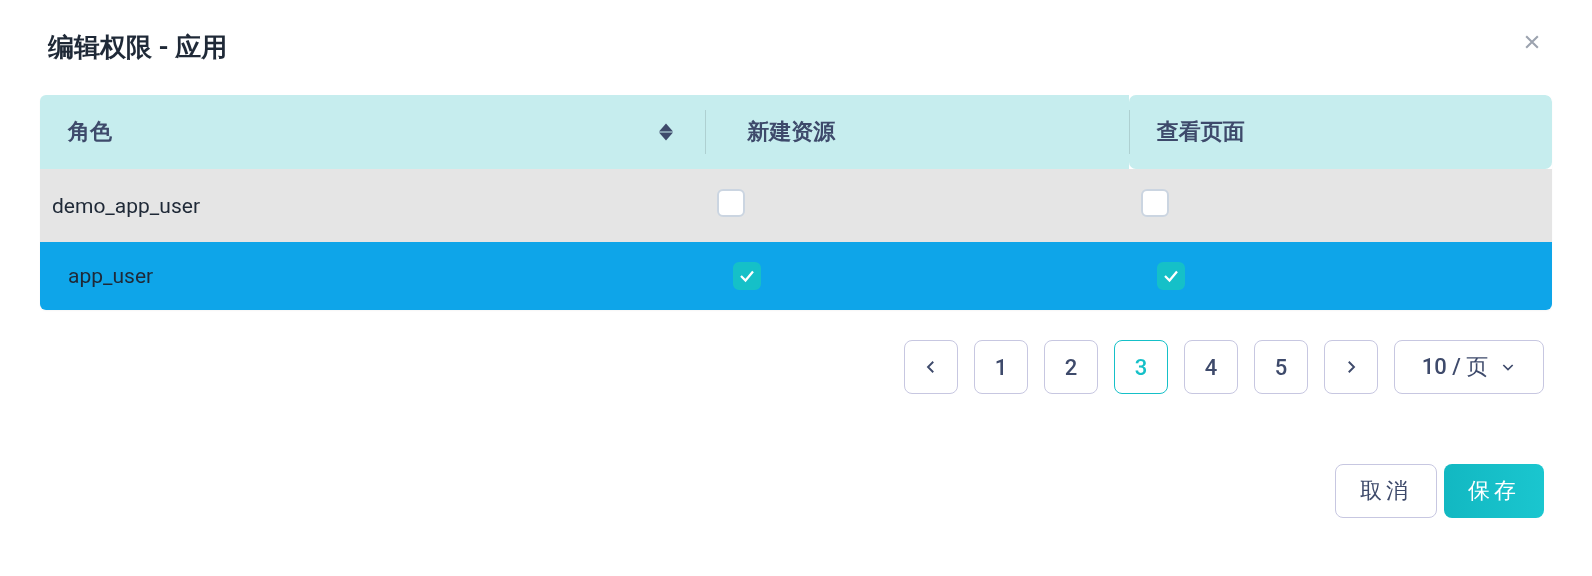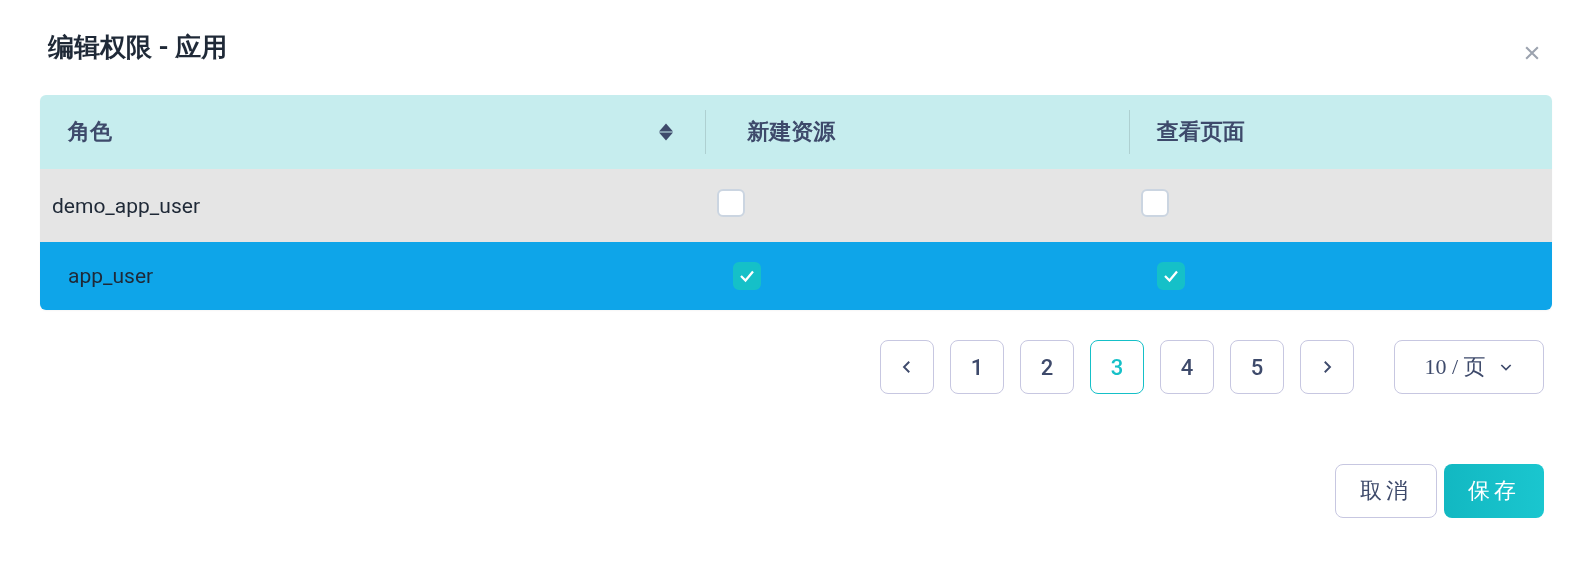--- a/index.html
+++ b/index.html
@@ -10,21 +10,21 @@
     color: #1f2937;
     font-size: 16px;
   }
   .modal {
     width: 1592px;
     padding: 20px 0 30px 0;
   }
   .modal-header {
     display: flex;
     justify-content: space-between;
-    align-items: flex-end;
+    align-items: flex-start;
     padding: 10px 48px 30px 48px;
   }
   .modal-title {
     font-size: 26px;
     font-weight: 700;
     color: #1f2937;
   }
   .close-btn {
     cursor: pointer;
     color: #9ca3af;
@@ -52,21 +52,21 @@
     font-weight: 700;
     font-size: 22px;
     text-align: left;
     padding: 22px 28px;
     position: relative;
   }
   thead th:first-child {
     width: 44%;
   }
   thead th:nth-child(2) { width: 28%; padding-left: 42px; }
-  thead th:nth-child(3) { width: 28%; }
+  thead th:nth-child(3) { width: 28%; border-radius: 7px; }
   thead th:not(:first-child)::before {
     content: "";
     position: absolute;
     left: 0;
     top: 20%;
     height: 60%;
     width: 1px;
     background: rgba(0,0,0,0.12);
   }
   .sort-icons {
@@ -142,22 +142,20 @@
     background: #fff;
     color: #3e4a6b;
     font-size: 22px;
     font-weight: 500;
     display: inline-flex;
     align-items: center;
     justify-content: center;
     gap: 12px;
     cursor: pointer;
     padding: 8px 18px;
-    margin-left: 24px;
-    font-family: Liberation Serif, serif;
   }
   .page-size svg { width: 16px; height: 16px; stroke: #3e4a6b; }
   .footer {
     display: flex;
     justify-content: flex-end;
     margin: 70px 48px 0 48px;
   }
   .btn {
     min-width: 100px;
     height: 54px;

